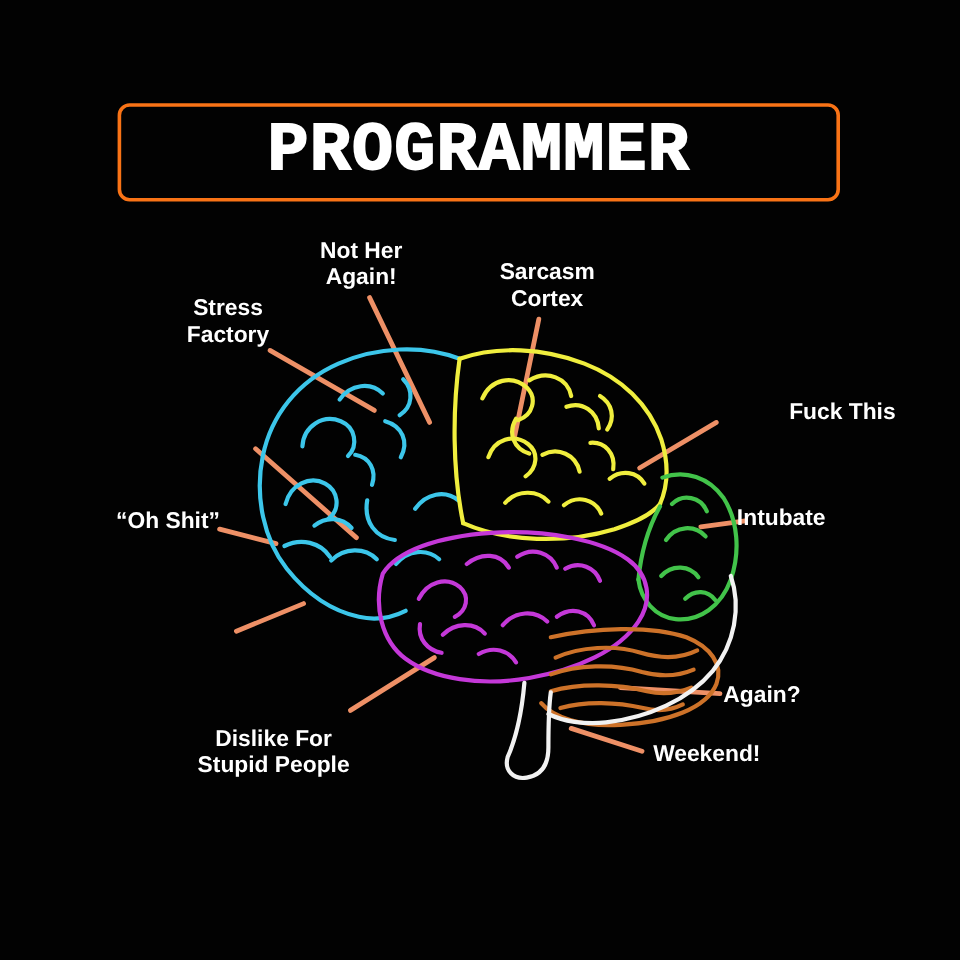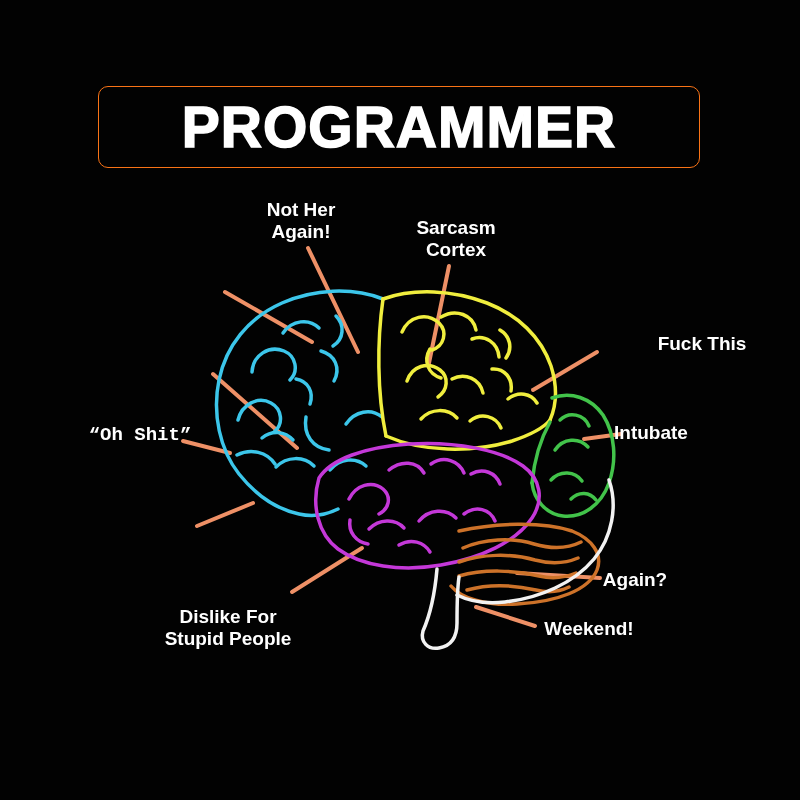--- a/index.html
+++ b/index.html
@@ -14,26 +14,27 @@
     background: #020202;
     overflow: hidden;
     font-family: "Liberation Sans", sans-serif;
   }
   .title-box {
     position: absolute;
     left: 98px;
     top: 86px;
     width: 602px;
     height: 82px;
-    border: 1px solid #f97316;
+    border: 3px solid #f97316;
     border-radius: 10px;
     box-sizing: border-box;
     display: flex;
     align-items: center;
     justify-content: center;
+    font-family: Liberation Mono, monospace;
   }
   .title {
     margin: 0;
     color: #ffffff;
     font-size: 57px;
     font-weight: bold;
     letter-spacing: 1px;
     -webkit-text-stroke: 1.5px #ffffff;
   }
   .brain-svg {
@@ -139,25 +140,27 @@
       <path d="M459,576 c24,-7 56,-6 80,0 c13,3 25,2 37,-3"></path>
       <path d="M467,590 c21,-6 47,-5 69,0 c12,3 23,2 33,-3"></path>
     </g>
 
     <g stroke-width="3.5" stroke="#f2f2f2">
       <path d="M609,480 C618,506 612,537 594,559 C574,583 540,598 505,602 C487,604 469,601 457,595"></path>
       <path d="M437,569 C435,592 431,613 423,631 C420,642 428,650 439,648 C451,646 457,637 457,623 C457,607 457,591 459,577"></path>
     </g>
   </svg>
 
+  <div class="label" style="left:190px; top:269px;">Stress
+Factory</div>
   <div class="label" style="left:301px; top:221px;">Not Her
 Again!</div>
   <div class="label" style="left:456px; top:239px;">Sarcasm
 Cortex</div>
-  <div class="label" style="left:140px; top:435px;font-family:Liberation Mono, monospace;">“Oh Shit”</div>
+  <div class="label" style="left:140px; top:435px;">“Oh Shit”</div>
   <div class="label" style="left:662px; top:344px;margin-left:40px;">Fuck This</div>
   <div class="label" style="left:651px; top:433px;">Intubate</div>
   <div class="label" style="left:228px; top:628px;">Dislike For
 Stupid People</div>
   <div class="label" style="left:635px; top:580px;">Again?</div>
   <div class="label" style="left:589px; top:629px;">Weekend!</div>
 
 </div>
 
 </body></html>

